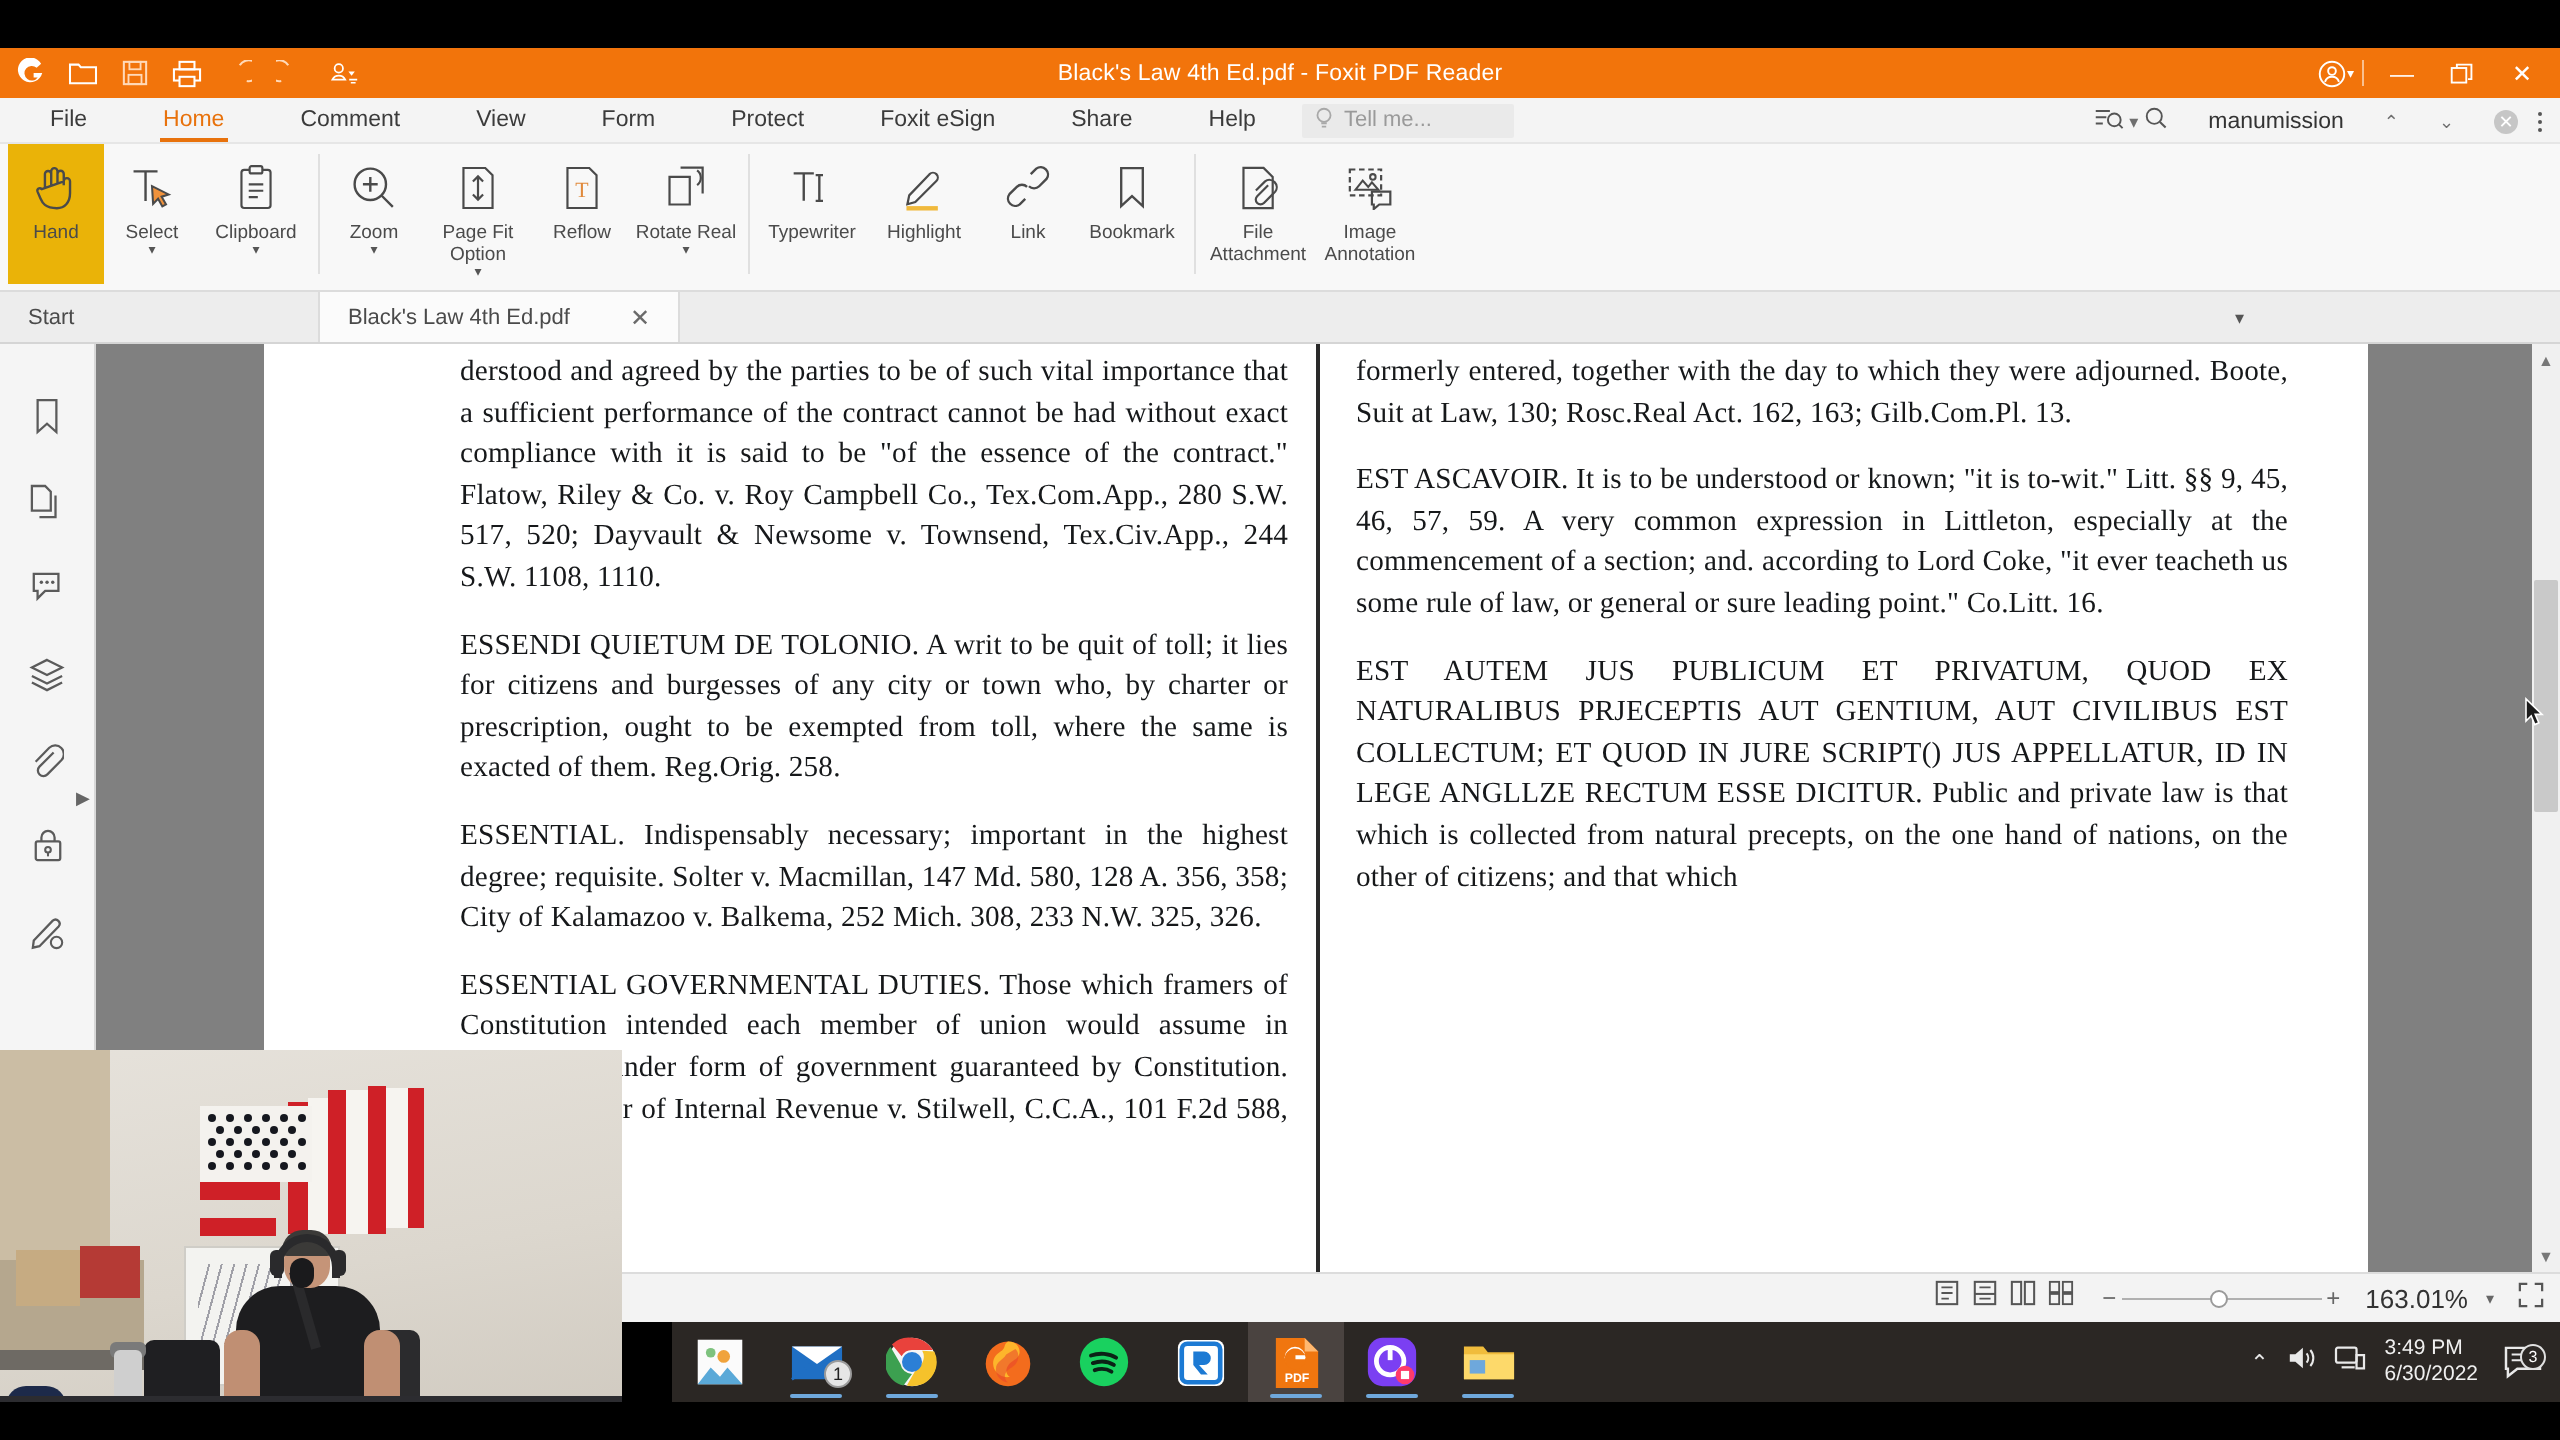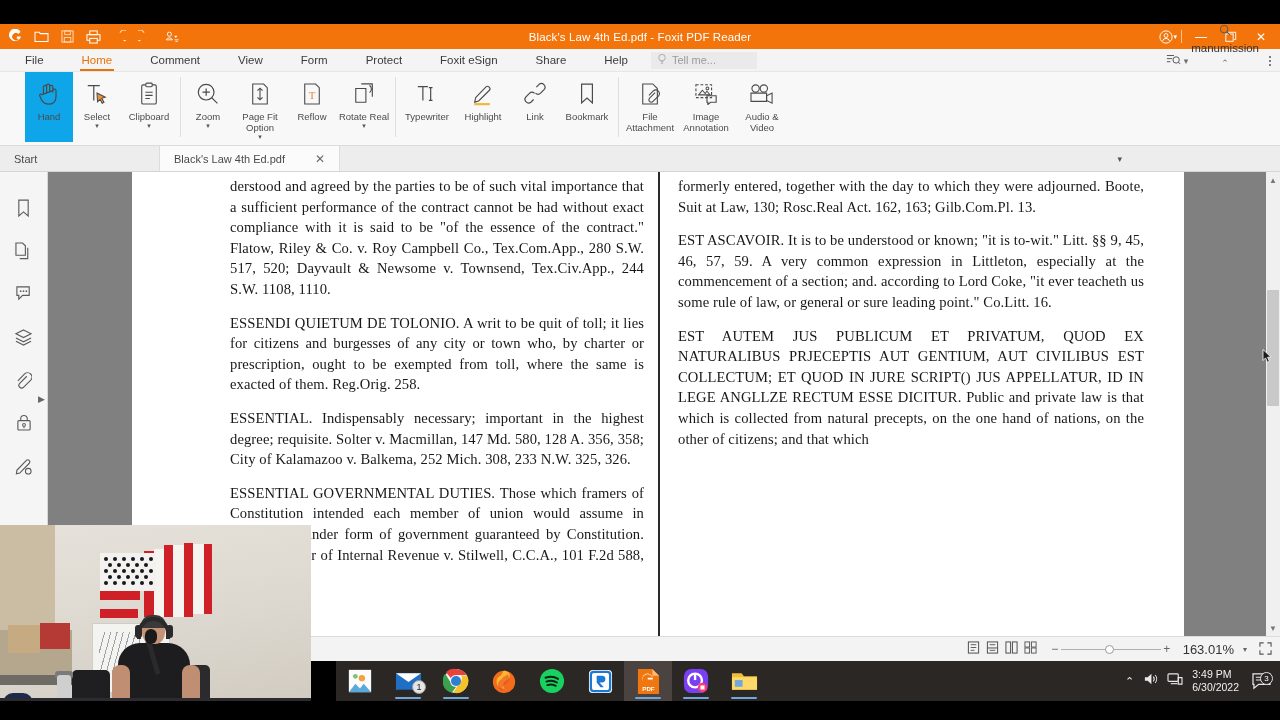--- a/index.html
+++ b/index.html
@@ -56,21 +56,21 @@
   }
   .tellme {
     display: flex; align-items: center; gap: 5px;
     background: #eaeaea; height: 17px; width: 106px; margin-left: 10px;
     padding: 0 6px; border-radius: 1px; color: #9a9a9a; font-size: 11px;
   }
   .mb-right {
     position: absolute; right: 2px; top: 0; height: 23px;
     display: flex; align-items: center; gap: 3px; font-size: 11.5px; color: #444;
   }
-  .findbox { display: flex; align-items: center; gap: 4px; flex-direction: column; }
+  .findbox { display: flex; align-items: center; gap: 20px; }
   .findbox .fv { color: #333; font-size: 11.5px; }
   .chev { color: #6f6f6f; font-size: 9px; }
   .clear-x {
     width: 12px; height: 12px; border-radius: 50%; background: #c6c6c6; color: #fff;
     font-size: 9px; display: flex; align-items: center; justify-content: center;
   }
   .kebab { width: 16px; display: flex; flex-direction: column; align-items: center; gap: 2px; }
   .kebab i { width: 2px; height: 2px; background: #555; border-radius: 50%; display: block; }
 
   
@@ -78,21 +78,21 @@
     position: absolute; left: 0; top: 72px; width: 1280px; height: 74px;
     background: #f8f8f8; border-bottom: 1px solid #dcdcdc;
     display: flex; align-items: flex-start; padding-left: 4px;
   }
   .rb {
     width: 48px; min-width: 48px; height: 70px; padding-top: 5px;
     display: flex; flex-direction: column; align-items: center;
     color: #4a4a4a;
   }
   .rb.wide { width: 56px; min-width: 56px; }
-  .rb.sel { background: #0ea5e9; margin-left: 21px; }
+  .rb.sel { background: #eab308; }
   .rb .gl { height: 33px; display: flex; align-items: center; justify-content: center; }
   .rb .lbl {
     font-size: 9.5px; text-align: center; line-height: 11px; color: #4b4b4b;
     margin-top: 1px; white-space: nowrap;
   }
   .rb .lbl.two { white-space: normal; width: 52px; }
   .rb .caret { font-size: 7px; color: #555; line-height: 7px; }
   .rb-sep { width: 1px; height: 60px; background: #e0e0e0; margin: 5px 3px 0; }
 
   
@@ -490,31 +490,20 @@
     <div class="rb wide">
       <div class="gl">
         <svg width="25" height="23" viewBox="0 0 27 25">
             <rect x="2" y="3" width="17" height="14" fill="none" stroke="#4a4a4a" stroke-width="1.2" stroke-dasharray="3 2"></rect>
             <path d="M5 14l4-5 3 3.5 2-2.5 3.5 4z" fill="none" stroke="#4a4a4a" stroke-width="1.1"></path>
             <circle cx="14.5" cy="7" r="1.5" fill="none" stroke="#4a4a4a" stroke-width="1.1"></circle>
             <path d="M14 15h10v7H18l-3 2.5V22h-1z" fill="none" stroke="#4a4a4a" stroke-width="1.2"></path>
           </svg>
       </div>
       <div class="lbl two">Image Annotation</div>
-    </div>
-    <div class="rb wide">
-      <div class="gl">
-        <svg width="26" height="22" viewBox="0 0 28 24">
-            <circle cx="7" cy="6" r="4" fill="none" stroke="#4a4a4a" stroke-width="1.2"></circle>
-            <circle cx="16" cy="6" r="4" fill="none" stroke="#4a4a4a" stroke-width="1.2"></circle>
-            <path d="M2 11h17v9H2z" fill="none" stroke="#4a4a4a" stroke-width="1.2"></path>
-            <path d="M19 14l6-3v11l-6-3z" fill="none" stroke="#4a4a4a" stroke-width="1.2"></path>
-          </svg>
-      </div>
-      <div class="lbl two">Audio &amp; Video</div>
     </div>
   </div>
 
   <div class="tabstrip">
     <div class="ptab start">
       <span>Start</span>
     </div>
     <div class="ptab doc">
       <span>Black's Law 4th Ed.pdf</span>
       <span class="x">✕</span>

